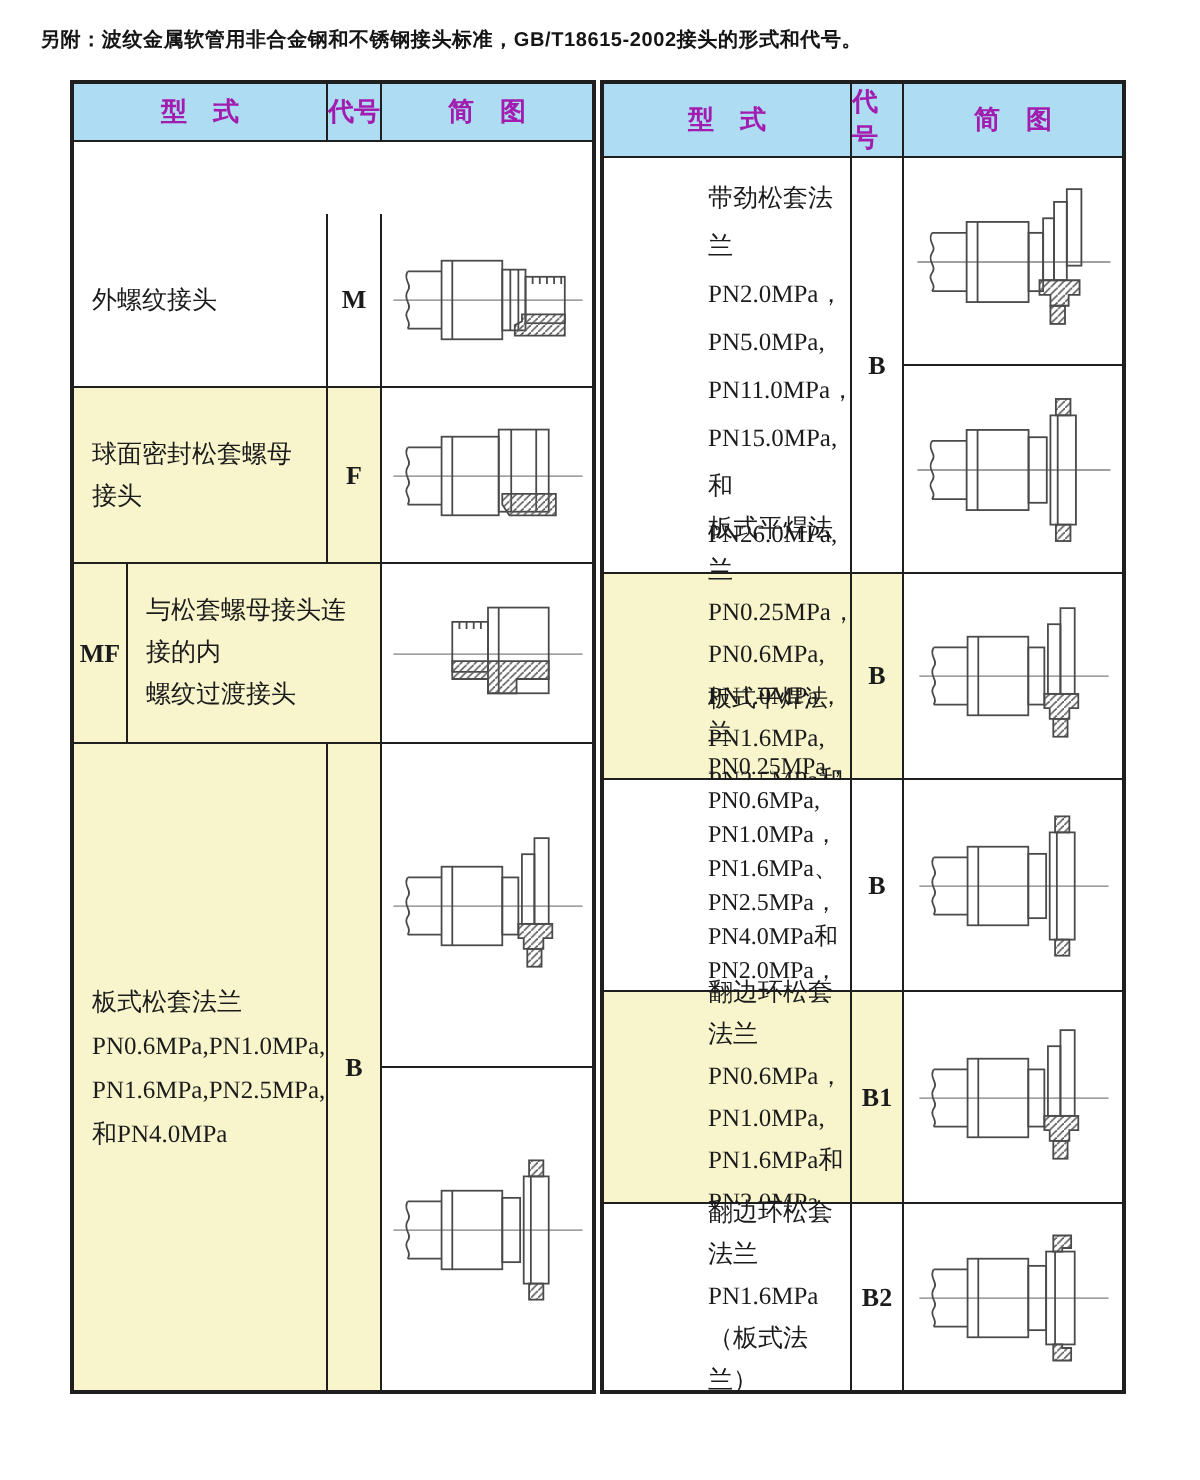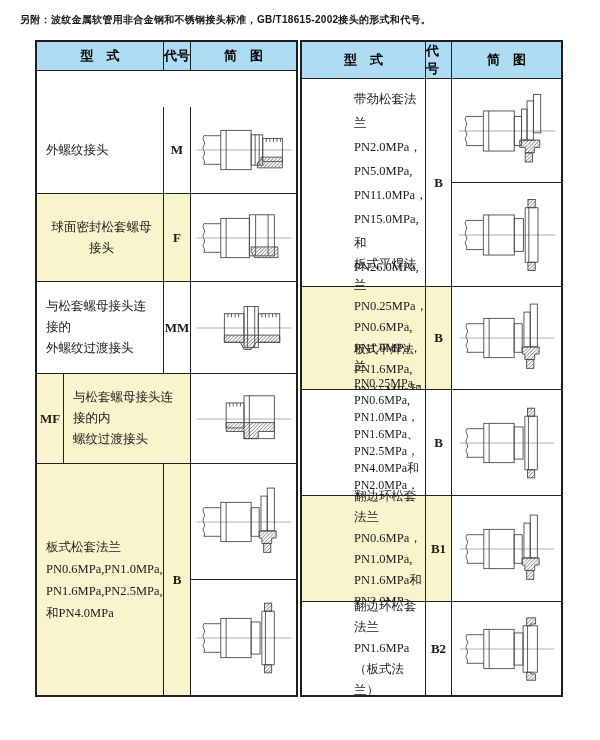--- a/index.html
+++ b/index.html
@@ -16,21 +16,21 @@
   .row{display:flex;border-bottom:1px solid #1f1f1f;box-sizing:border-box;min-height:0;}
   .row:last-child{border-bottom:none;flex:1 1 auto;}
   .cell{box-sizing:border-box;min-height:0;}
   .c-type{width:127px;border-right:1px solid #1f1f1f;display:flex;align-items:center;background:#fff;}
   .c-code{width:27px;border-right:1px solid #1f1f1f;display:flex;align-items:center;justify-content:center;
           background:#fff;font-weight:700;font-size:13px;}
   .c-diag{flex:1;display:flex;flex-direction:column;background:#fff;}
   .tbl.right .c-type{width:124px;padding-left:43px;}
   .tbl.right .c-code{width:26px;}
   .hcell{display:flex;align-items:center;justify-content:center;
-         font-family:"Liberation Sans", sans-serif;font-weight:700;font-size:13px;color:#000000;}
+         font-family:"Liberation Sans", sans-serif;font-weight:700;font-size:13px;color:#a21caf;}
   .hl{background:#f8f5cc !important;}
   .txt{padding:4px 6px 4px 9px;font-size:12.5px;line-height:21px;white-space:pre-line;}
   .txt.tight{line-height:17px;font-size:12px;}
   .txt.loose{line-height:24px;}
   .sub{flex:1;display:flex;align-items:center;justify-content:center;min-height:0;}
   .sub + .sub{border-top:1px solid #1f1f1f;}
   svg.dg{display:block;}
   .defs-holder{position:absolute;width:0;height:0;overflow:hidden;}
 </style>
 </head>
@@ -72,21 +72,21 @@
             <line x1="68.5" y1="25" x2="68.5" y2="59"></line>
               <line x1="73" y1="25" x2="73" y2="59"></line>
             <rect x="77" y="29" width="22" height="26"></rect>
             <path d="M81,29 v4 M85,29 v4 M89,29 v4 M93,29 v4 M97,29 v4"></path>
             <path d="M75,50 h24 v12 h-28 v-6 l4,-2 z" fill="url(#hatch)"></path>
           </svg>
         </div>
       </div>
     </div>
 
-    <div class="row" style="flex:0 0 88px;text-align:center;">
+    <div class="row" style="flex:0 0 88px;">
       <div class="cell c-type hl">
         <div class="txt">球面密封松套螺母接头</div>
       </div>
       <div class="cell c-code hl">F</div>
       <div class="cell c-diag">
         <div class="sub">
           <svg class="dg" width="100" height="76" viewBox="0 0 112 84" stroke="#4a4a4a" fill="none" stroke-width="1">
             <line x1="3" y1="42" x2="109" y2="42" stroke="#808080" stroke-width="0.7"></line>
             <path d="M30,26 H11 M30,58 H11"></path>
             <path d="M11,26 c-3,5 3,7 0,11 c-3,5 3,7 0,11 c-3,4 3,6 0,10"></path>
@@ -94,42 +94,20 @@
               <line x1="36" y1="20" x2="36" y2="64"></line>
             <rect x="62" y="16" width="28" height="46"></rect>
             <line x1="69" y1="16" x2="69" y2="62"></line>
               <line x1="83" y1="16" x2="83" y2="62"></line>
             <path d="M64,52 h30 v12 h-26 l-4,-6 z" fill="url(#hatch)"></path>
           </svg>
         </div>
       </div>
     </div>
 
-    <div class="row" style="flex:0 0 92px;">
-      <div class="cell c-type">
-        <div class="txt">与松套螺母接头连接的
-外螺纹过渡接头</div>
-      </div>
-      <div class="cell c-code">MM</div>
-      <div class="cell c-diag">
-        <div class="sub">
-          <svg class="dg" width="100" height="80" viewBox="0 0 112 84" stroke="#4a4a4a" fill="none" stroke-width="1">
-            <line x1="3" y1="42" x2="109" y2="42" stroke="#808080" stroke-width="0.7"></line>
-            <rect x="34" y="26" width="22" height="32"></rect>
-            <path d="M38,26 v4 M42,26 v4 M46,26 v4 M50,26 v4"></path>
-            <rect x="56" y="18" width="16" height="46"></rect>
-            <line x1="60" y1="18" x2="60" y2="64"></line>
-              <line x1="68" y1="18" x2="68" y2="64"></line>
-            <rect x="72" y="26" width="24" height="32"></rect>
-            <path d="M76,26 v4 M80,26 v4 M84,26 v4 M88,26 v4 M92,26 v4"></path>
-            <path d="M34,50 h62 v8 h-26 l-6,8 h-8 l-4,-8 h-18 z" fill="url(#hatch)"></path>
-          </svg>
-        </div>
-      </div>
-    </div>
 
     <div class="row" style="flex:0 0 90px;">
       <div class="cell c-code hl">MF</div>
       <div class="cell c-type hl">
         <div class="txt">与松套螺母接头连接的内
 螺纹过渡接头</div>
       </div>
       <div class="cell c-diag">
         <div class="sub">
           <svg class="dg" width="100" height="80" viewBox="0 0 112 84" stroke="#4a4a4a" fill="none" stroke-width="1">

